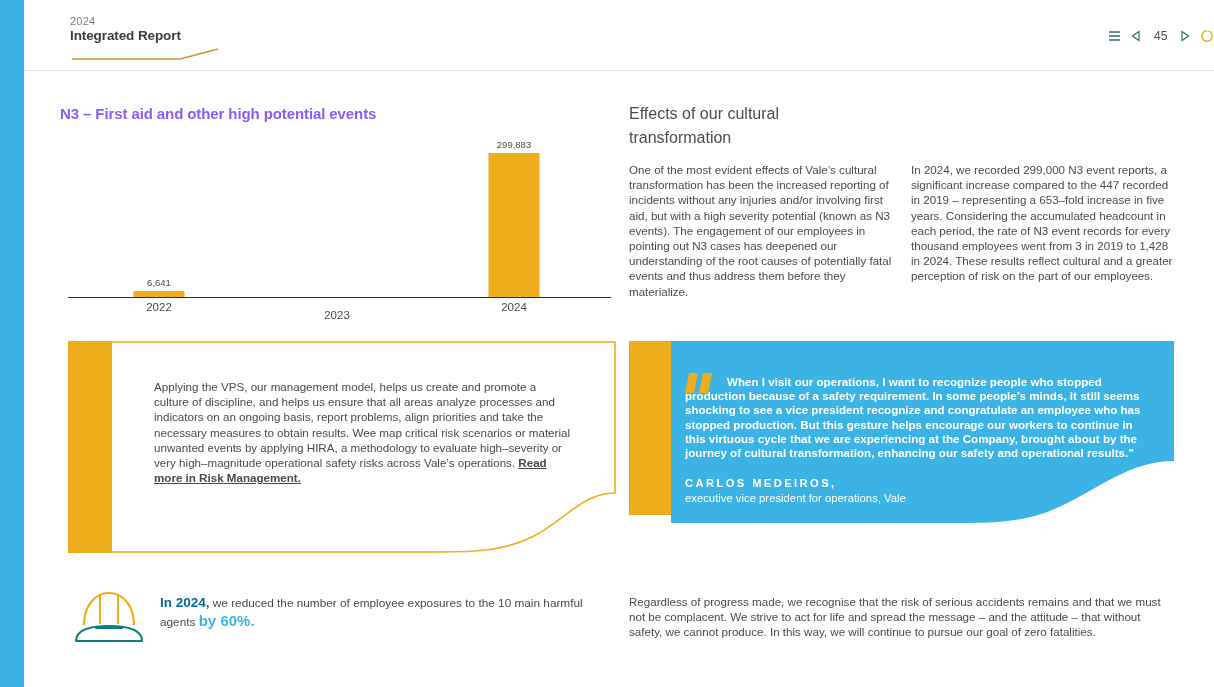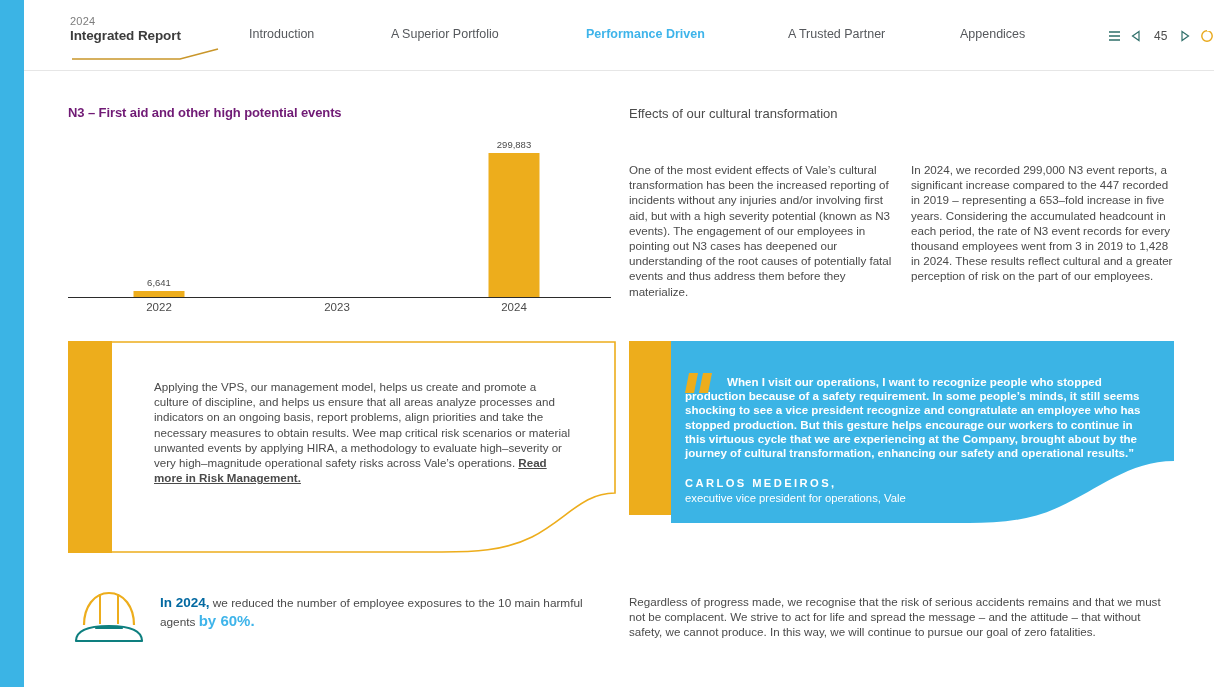--- a/index.html
+++ b/index.html
@@ -73,24 +73,24 @@
     display: flex;
     align-items: center;
     gap: 9px;
     height: 18px;
   }
   .pg-num { font-size: 12px; color: #4d4d4d; margin: 0 3px; }
 
   
   .chart-title {
     position: absolute;
-    left: 68px; top: 105px;
-    font-size: 13px;
-    font-weight: bold;
-    color: #701a75;
+    left: 60px; top: 105px;
+    font-size: 15px;
+    font-weight: bold;
+    color: #8b5cf6;
     letter-spacing: -.1px;
   }
   .chart {
     position: absolute;
     left: 68px; top: 140px;
     width: 543px; height: 178px;
   }
   .chart-plot {
     position: absolute;
     left: 0; top: 0;
@@ -129,29 +129,29 @@
     height: 20px;
   }
   .axis-tick {
     position: absolute;
     width: 178px;
     text-align: center;
     font-size: 11.5px;
     color: #4a4a4a;
   }
   .tick-0 { left: 2px; }
-  .tick-1 { left: 180px; }
+  .tick-1 { left: 180px; margin-top: 8px; }
   .tick-2 { left: 357px; }
 
   
   .intro-head {
     position: absolute;
     left: 629px; top: 102px;
     width: 230px;
-    font-size: 13px;
+    font-size: 16px;
     line-height: 24px;
     color: #4b4b4b;
   }
   .intro-col1 {
     position: absolute;
     left: 629px; top: 162px;
     width: 266px;
     font-size: 11.6px;
     line-height: 15.2px;
     color: #4a4a4a;
@@ -294,27 +294,20 @@
 <div class="header">
 
   <div class="logo">
     <div class="logo-year">2024</div>
     <div class="logo-title">Integrated Report</div>
     <svg class="logo-swoosh" width="150" height="14" viewBox="0 0 150 14">
       <path d="M2 11 L110 11 L148 1" stroke="#c9962a" stroke-width="1.6" fill="none"></path>
     </svg>
   </div>
 
-  <div class="nav">
-    <div class="nav-item nav-i0">Introduction</div>
-    <div class="nav-item nav-i1">A Superior Portfolio</div>
-    <div class="nav-item nav-i2 active">Performance Driven</div>
-    <div class="nav-item nav-i3">A Trusted Partner</div>
-    <div class="nav-item">Appendices</div>
-  </div>
 
   <div class="pager">
     <svg width="13" height="12" viewBox="0 0 13 12">
       <path d="M1 2h11M1 6h11M1 10h11" stroke="#2f6f6a" stroke-width="1.3"></path>
     </svg>
     <svg width="12" height="12" viewBox="0 0 12 12">
       <path d="M9 1.5 L2.5 6 L9 10.5 Z" stroke="#2f6f6a" stroke-width="1.2" fill="none"></path>
     </svg>
     <span class="pg-num">45</span>
     <svg width="12" height="12" viewBox="0 0 12 12">

